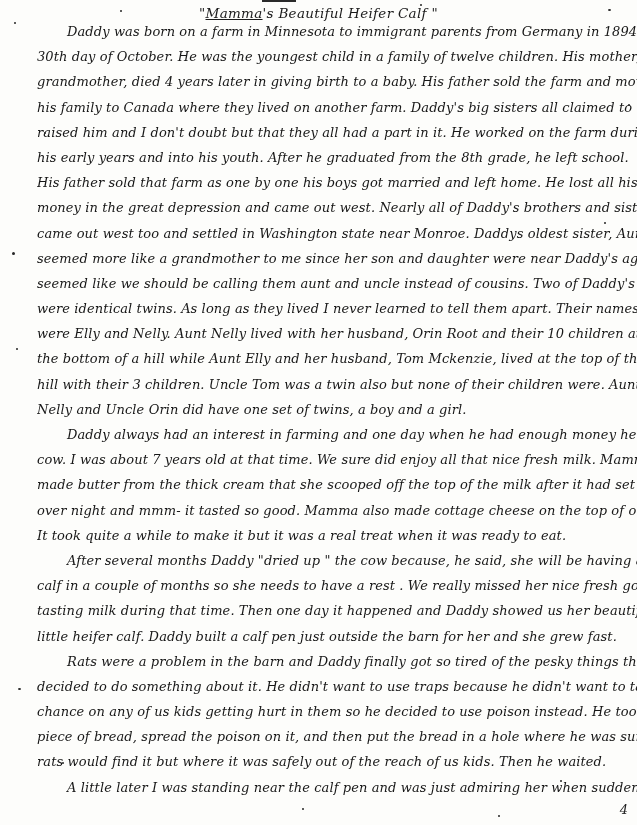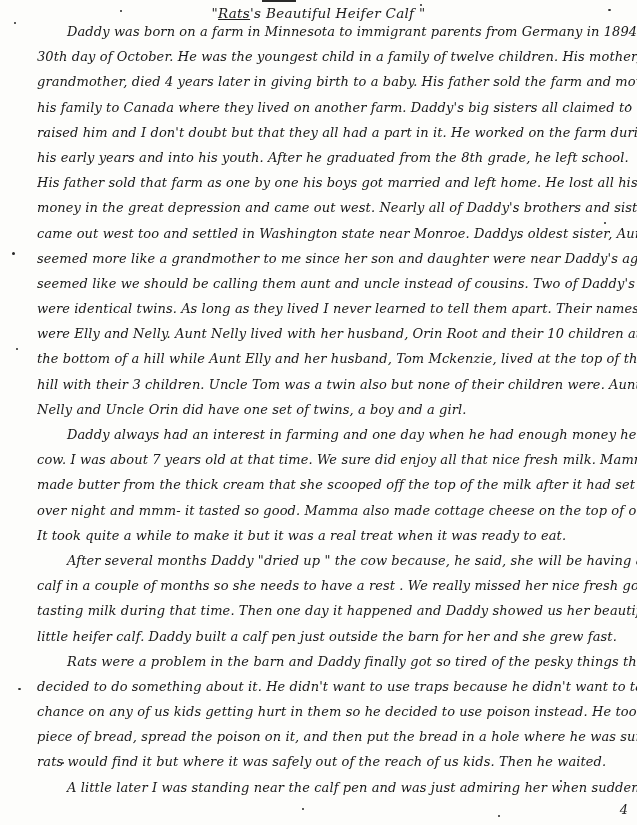--- a/index.html
+++ b/index.html
@@ -78,21 +78,21 @@
     background: #2a2a2a;
   }
 </style>
 </head>
 <body>
 
 <div class="sheet">
 
   <div class="bar-artifact"></div>
 
-  <div class="doc-title"><span>"</span><span class="underlined">Rats</span><span>'s Beautiful Heifer Calf "</span></div>
+  <div class="doc-title"><span>"</span><span class="underlined">Mamma</span><span>'s Beautiful Heifer Calf "</span></div>
 
   <div class="text-block">
     <div class="line indent">Daddy was born on a farm in Minnesota to immigrant parents from Germany in 1894 on the</div>
     <div class="line">30th day of October. He was the youngest child in a family of twelve children. His mother,</div>
     <div class="line">grandmother, died 4 years later in giving birth to a baby. His father sold the farm and mov</div>
     <div class="line">his family to Canada where they lived on another farm. Daddy's big sisters all claimed to h</div>
     <div class="line">raised him and I don't doubt but that they all had a part in it. He worked on the farm durin</div>
     <div class="line">his early years and into his youth. After he graduated from the 8th grade, he left school.</div>
     <div class="line">His father sold that farm as one by one his boys got married and left home. He lost all his</div>
     <div class="line">money in the great depression and came out west. Nearly all of Daddy's brothers and sisters</div>

